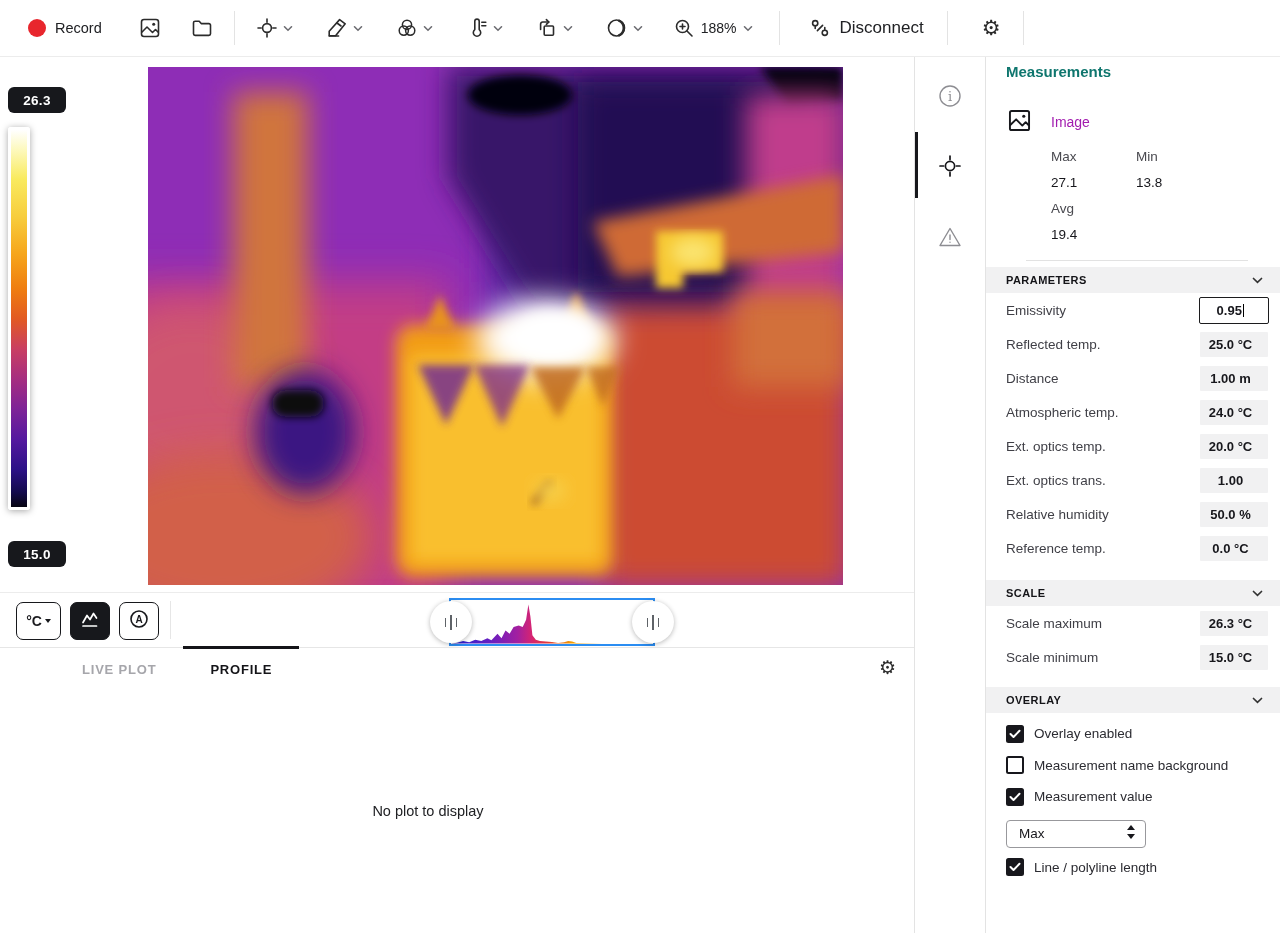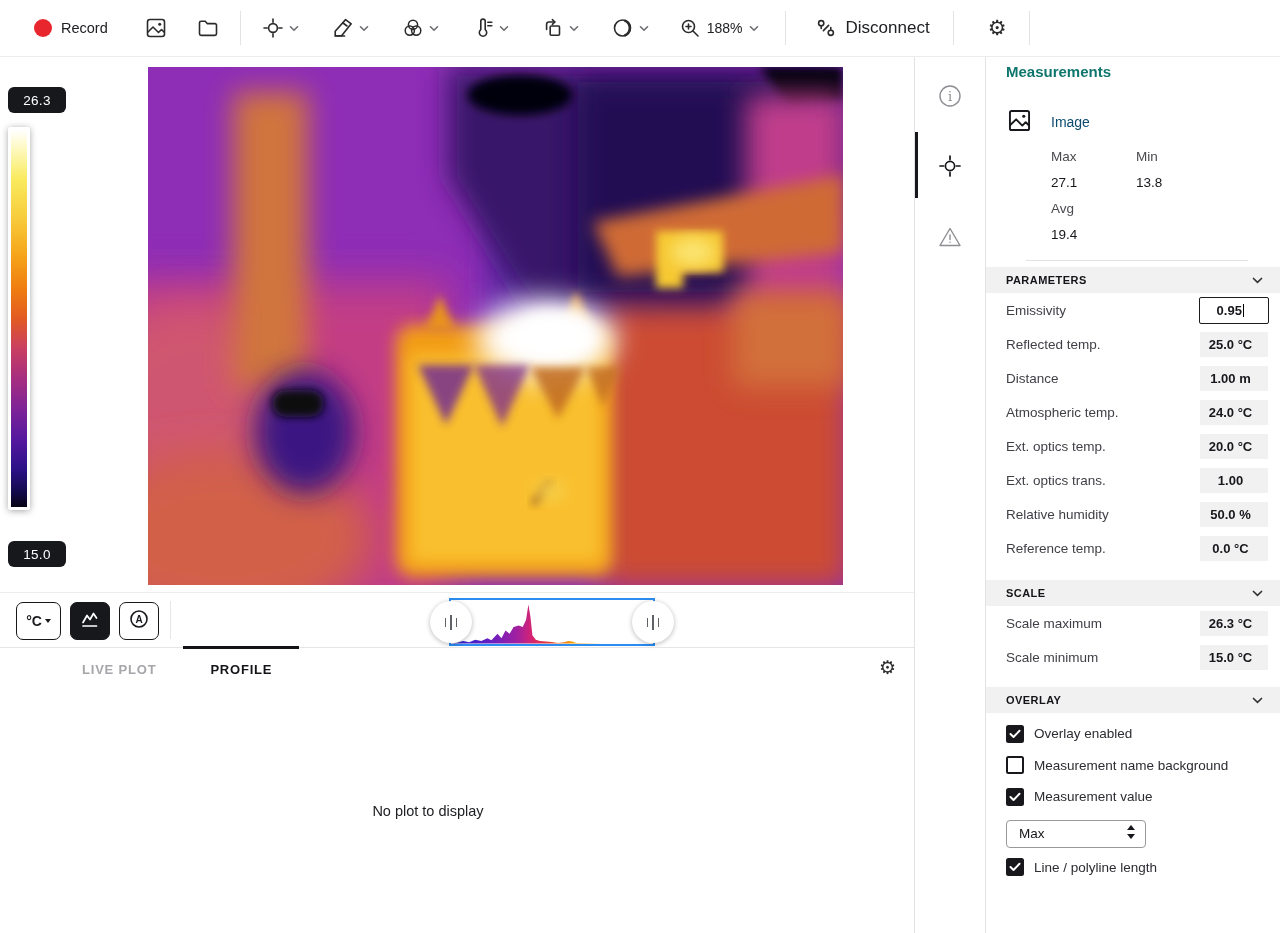--- a/index.html
+++ b/index.html
@@ -1,41 +1,41 @@
 <!DOCTYPE html>
 <html><head>
 <meta charset="utf-8">
 <style>
   * { margin:0; padding:0; box-sizing:border-box; }
   html,body { width:1280px; height:933px; background:#fff; overflow:hidden;
               font-family:"Liberation Sans", sans-serif; color:#1b1b1f; }
 
   
   .toolbar { height:57px; display:flex; align-items:center; border-bottom:1px solid #ececec;
-             padding-left:26px; background:#fff; }
+             padding-left:20px; background:#fff; }
   .tb-group { display:flex; align-items:center; }
   .record-dot { width:18px; height:18px; border-radius:50%; background:#e8262d; margin-right:9px; }
   .record-label { font-size:14.5px; font-weight:500; color:#202124; margin-right:20px; }
   .tb-btn { display:flex; align-items:center; justify-content:center; padding:6px 8px; cursor:pointer; }
   .tb-btn svg { display:block; }
   .tb-divider { width:1px; height:34px; background:#e3e3e3; margin:0 12px; }
   .chev { margin-left:4px; }
   .zoom-label { font-size:14px; font-weight:500; color:#202124; margin:0 2px 0 6px; }
   .disc-label { font-size:17px; font-weight:500; color:#202124; margin-left:8px; }
   .gear-glyph { font-size:21px; color:#2b2b2b; line-height:1; font-family:"DejaVu Sans", sans-serif; }
 
   
   .content { display:flex; height:876px; }
   .main-left { position:relative; width:915px; height:876px; border-right:1px solid #e3e3e3; background:#fff; }
   .icon-strip { position:relative; width:70px; height:876px; background:#fff; }
   .side-panel { width:295px; height:876px; border-left:1px solid #e3e3e3; background:#fff; overflow:hidden; }
 
   
   .scale-badge { position:absolute; left:8px; width:58px; height:26px; background:#17181c; color:#fff;
-                 font-size:13.5px; font-weight:400; border-radius:6px; display:flex; align-items:center;
+                 font-size:13.5px; font-weight:700; border-radius:6px; display:flex; align-items:center;
                  justify-content:center; letter-spacing:.3px; }
   .badge-max { top:30px; } .badge-min { top:484px; }
   .scale-bar { position:absolute; left:8px; top:70px; width:22px; height:383px; border-radius:3px;
                border:3px solid #fff; box-shadow:0 1px 7px rgba(0,0,0,.35);
                background:linear-gradient(to bottom,#ffffff 0%,#fdf9c0 5%,#f9ea5e 13%,#f7cd3d 23%,
                  #f6a51b 33%,#ef7e10 42%,#e25a22 50%,#c93f62 58%,#a62e80 66%,#7e2397 74%,
                  #55189f 82%,#2c1187 90%,#130a4d 96%,#060410 100%); }
 
   
   .thermal { position:absolute; left:148px; top:10px; width:695px; height:518px; }
@@ -81,21 +81,21 @@
   .si-info { top:26px; } .si-target { top:96px; } .si-warn { top:167px; }
   .strip-indicator { position:absolute; left:0; top:75px; width:2.5px; height:66px; background:#17181c; }
 
   
   .panel-title { padding:6px 0 0 20px; height:37px; font-size:15px; font-weight:600; color:#0f766e; }
   .sec-header { height:26px; background:#f1f1f2; display:flex; align-items:center; justify-content:space-between;
                 padding:0 17px 0 20px; font-size:11px; font-weight:700; letter-spacing:.45px; color:#141418;
                 cursor:pointer; }
   .temp-group { padding:13px 16px 0 20px; }
   .temp-head { display:flex; align-items:center; gap:18px; height:30px; }
-  .temp-head .t-label { font-size:14px; font-weight:500; color:#0c4a6e; }
+  .temp-head .t-label { font-size:14px; font-weight:500; color:#a21caf; }
   .temp-stats { margin:6px 0 0 45px; display:grid; grid-template-columns:85px auto; row-gap:0; }
   .temp-stats span { height:26px; display:flex; align-items:center; font-size:13.5px; }
   .stat-label { color:#4a4a50; }
   .stat-value { color:#17171c; font-weight:500; }
   .sec-divider { height:1px; background:#e2e2e2; margin:13px 16px 6px 20px; }
 
   .param-row { display:flex; align-items:center; justify-content:space-between; height:34px;
                padding:0 12px 0 20px; }
   .p-label { font-size:13.5px; color:#3f3f46; }
   .p-input { width:68px; height:25px; line-height:25px; background:#f1f1f2; text-align:center;

